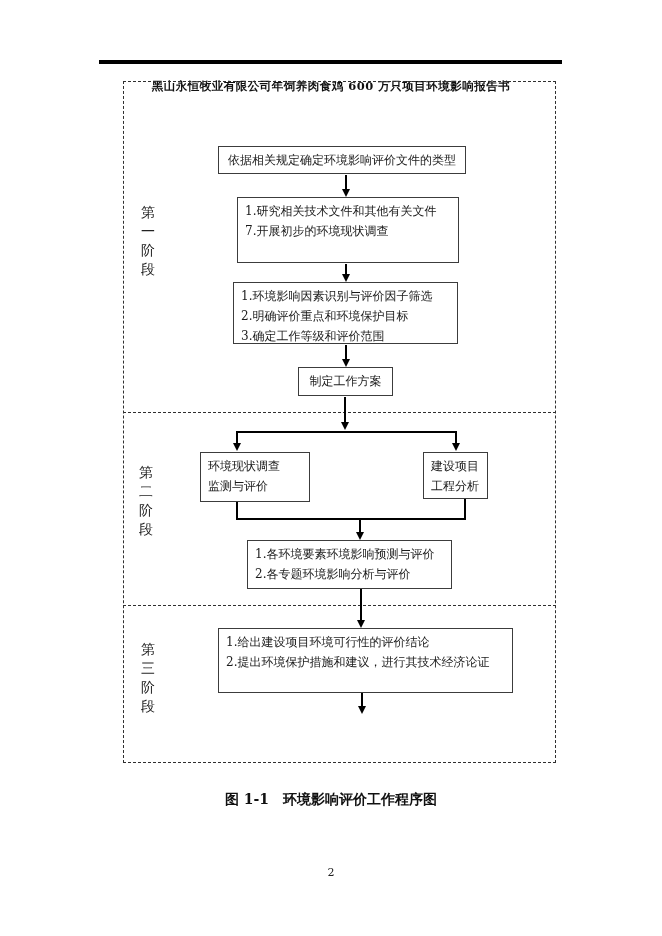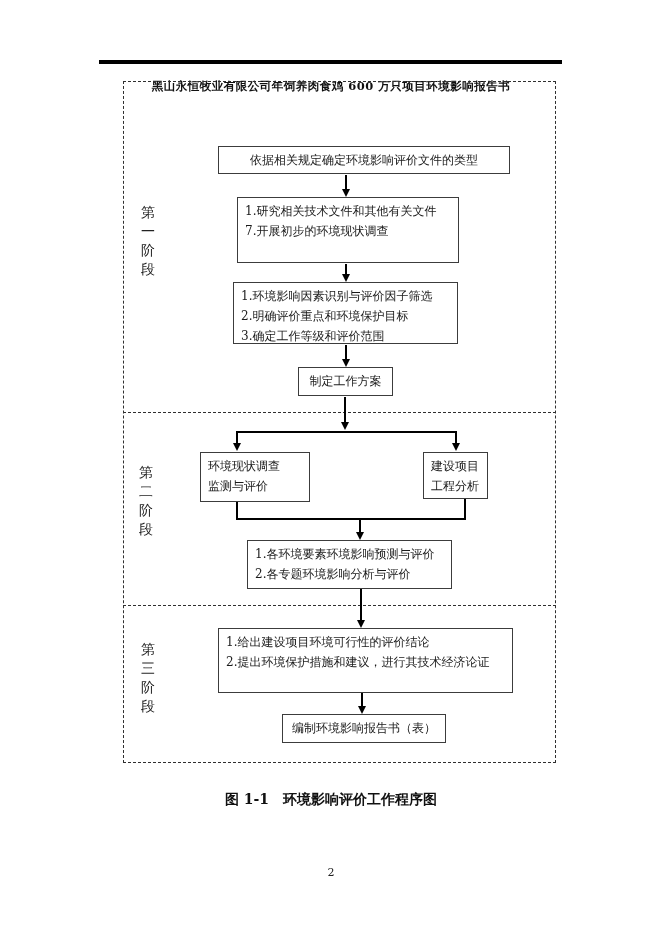--- a/index.html
+++ b/index.html
@@ -84,21 +84,21 @@
     align-items: center;
     justify-content: center;
     white-space: nowrap;
   }
   .fbox.lines {
     padding: 3px 7px;
     line-height: 20px;
     white-space: nowrap;
   }
   .fbox.lines .ln { height: 20px; }
-  .box-1 { left: 218px; top: 146px; width: 292px; height: 28px; }
+  .box-1 { left: 218px; top: 146px; width: 248px; height: 28px; }
   .box-2 { left: 237px; top: 197px; width: 222px; height: 66px; }
   .box-3 { left: 233px; top: 282px; width: 225px; height: 62px; }
   .box-4 { left: 298px; top: 367px; width: 95px;  height: 29px; }
   .box-5 { left: 200px; top: 452px; width: 110px; height: 50px; padding-top: 4px; padding-left: 12px; }
   .box-6 { left: 423px; top: 452px; width: 65px;  height: 47px; padding-top: 3px; padding-left: 8px; }
   .box-7 { left: 247px; top: 540px; width: 205px; height: 49px; }
   .box-8 { left: 218px; top: 628px; width: 295px; height: 65px; }
   .box-9 { left: 282px; top: 714px; width: 164px; height: 29px; }
   
   .vline {
@@ -189,23 +189,20 @@
   <div class="fbox lines box-7">
     <div class="ln">1.各环境要素环境影响预测与评价</div>
     <div class="ln">2.各专题环境影响分析与评价</div>
   </div>
 
   <div class="fbox lines box-8">
     <div class="ln">1.给出建设项目环境可行性的评价结论</div>
     <div class="ln">2.提出环境保护措施和建议，进行其技术经济论证</div>
   </div>
 
-  <div class="fbox center box-9">
-    <span>编制环境影响报告书（表）</span>
-  </div>
 
   <div class="vline" style="left:345px; top:175px; height:15px;"></div>
   <div class="arrowhead" style="left:342px; top:189px;"></div>
 
   <div class="vline" style="left:345px; top:264px; height:11px;"></div>
   <div class="arrowhead" style="left:342px; top:274px;"></div>
 
   <div class="vline" style="left:345px; top:345px; height:15px;"></div>
   <div class="arrowhead" style="left:342px; top:359px;"></div>
 

